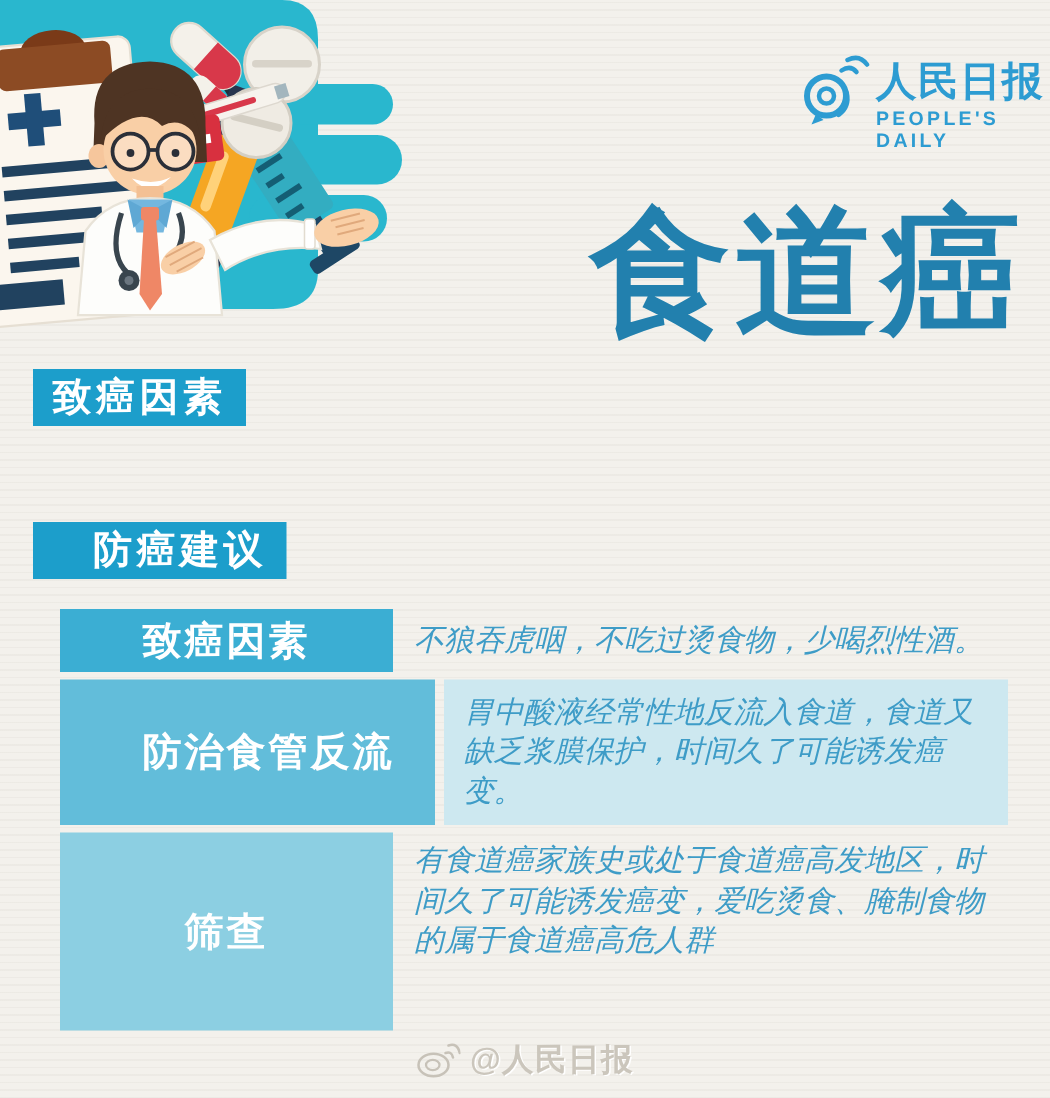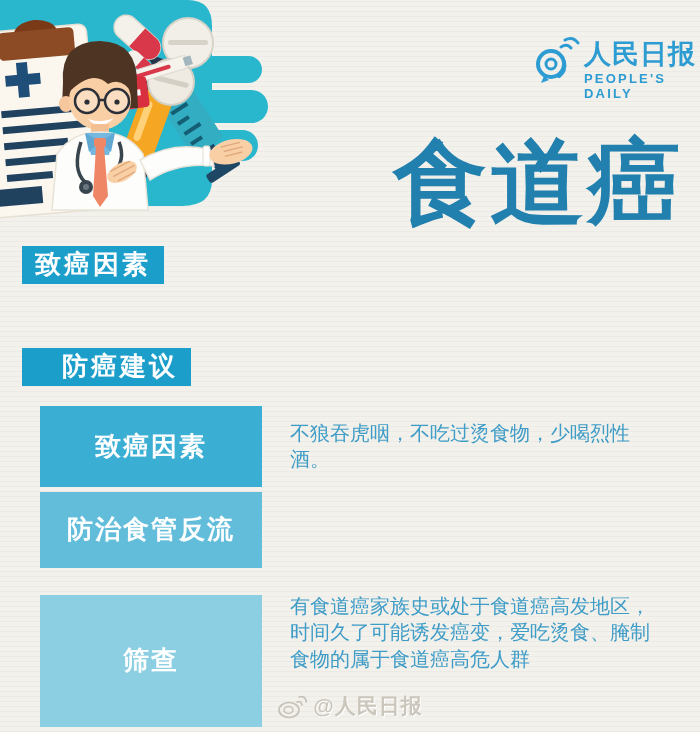--- a/index.html
+++ b/index.html
@@ -40,29 +40,29 @@
     font-size:20px;color:#3BA3C8;letter-spacing:1px;
   }
   
   .table{position:absolute;left:40px;top:406px;width:632px;display:flex;flex-direction:column;gap:5px;}
   .row{display:flex;gap:6px;align-items:stretch;}
   .row-label{
     flex:none;width:222px;display:flex;align-items:center;justify-content:center;
     color:#FFFFFF;font-size:26px;font-weight:bold;letter-spacing:2px;text-align:center;
   }
   .row1 .row-label{background:#3BAED3;min-height:42px;}
-  .row2 .row-label{background:#62BDDA;min-height:76px;}
-  .row3 .row-label{background:#8CCFE2;min-height:132px;margin-top:22px;}
+  .row2 .row-label{background:#62BDDA;min-height:76px;padding-left:28px;}
+  .row3 .row-label{background:#8CCFE2;min-height:132px;}
   .row-content{
     flex:1;font-size:20px;color:#3E9CC7;line-height:1.32;
   }
   .row1 .row-content{display:flex;align-items:center;padding-left:8px;}
   .row2 .row-content{background:#CDE8F0;padding:9px 8px 9px 13px;}
   .row3 .row-content{padding:6px 0 0 8px;}
-  .row-content p{margin:14px;}
+  .row-content p{margin:0;font-style:italic;}
   .row3 .row-content p + p{margin-top:11px;}
   
   .footer{
     position:absolute;left:0;right:0;top:692px;
     display:flex;align-items:center;justify-content:center;gap:6px;
   }
   .footer-text{
     font-size:21px;font-weight:bold;color:#CBC6BC;letter-spacing:1px;
     text-shadow:1px 1px 0 #FFFFFF;
   }
@@ -204,20 +204,23 @@
 
   <div class="table">
     <div class="row row1">
       <div class="row-label">致癌因素</div>
       <div class="row-content">
         <p>不狼吞虎咽，不吃过烫食物，少喝烈性酒。</p>
       </div>
     </div>
     <div class="row row2">
       <div class="row-label">防治食管反流</div>
+      <div class="row-content">
+        <p>胃中酸液经常性地反流入食道，食道又缺乏浆膜保护，时间久了可能诱发癌变。</p>
+      </div>
     </div>
     <div class="row row3">
       <div class="row-label">筛查</div>
       <div class="row-content">
         <p>有食道癌家族史或处于食道癌高发地区，时间久了可能诱发癌变，爱吃烫食、腌制食物的属于食道癌高危人群</p>
       </div>
     </div>
   </div>
 
   <div class="footer">

